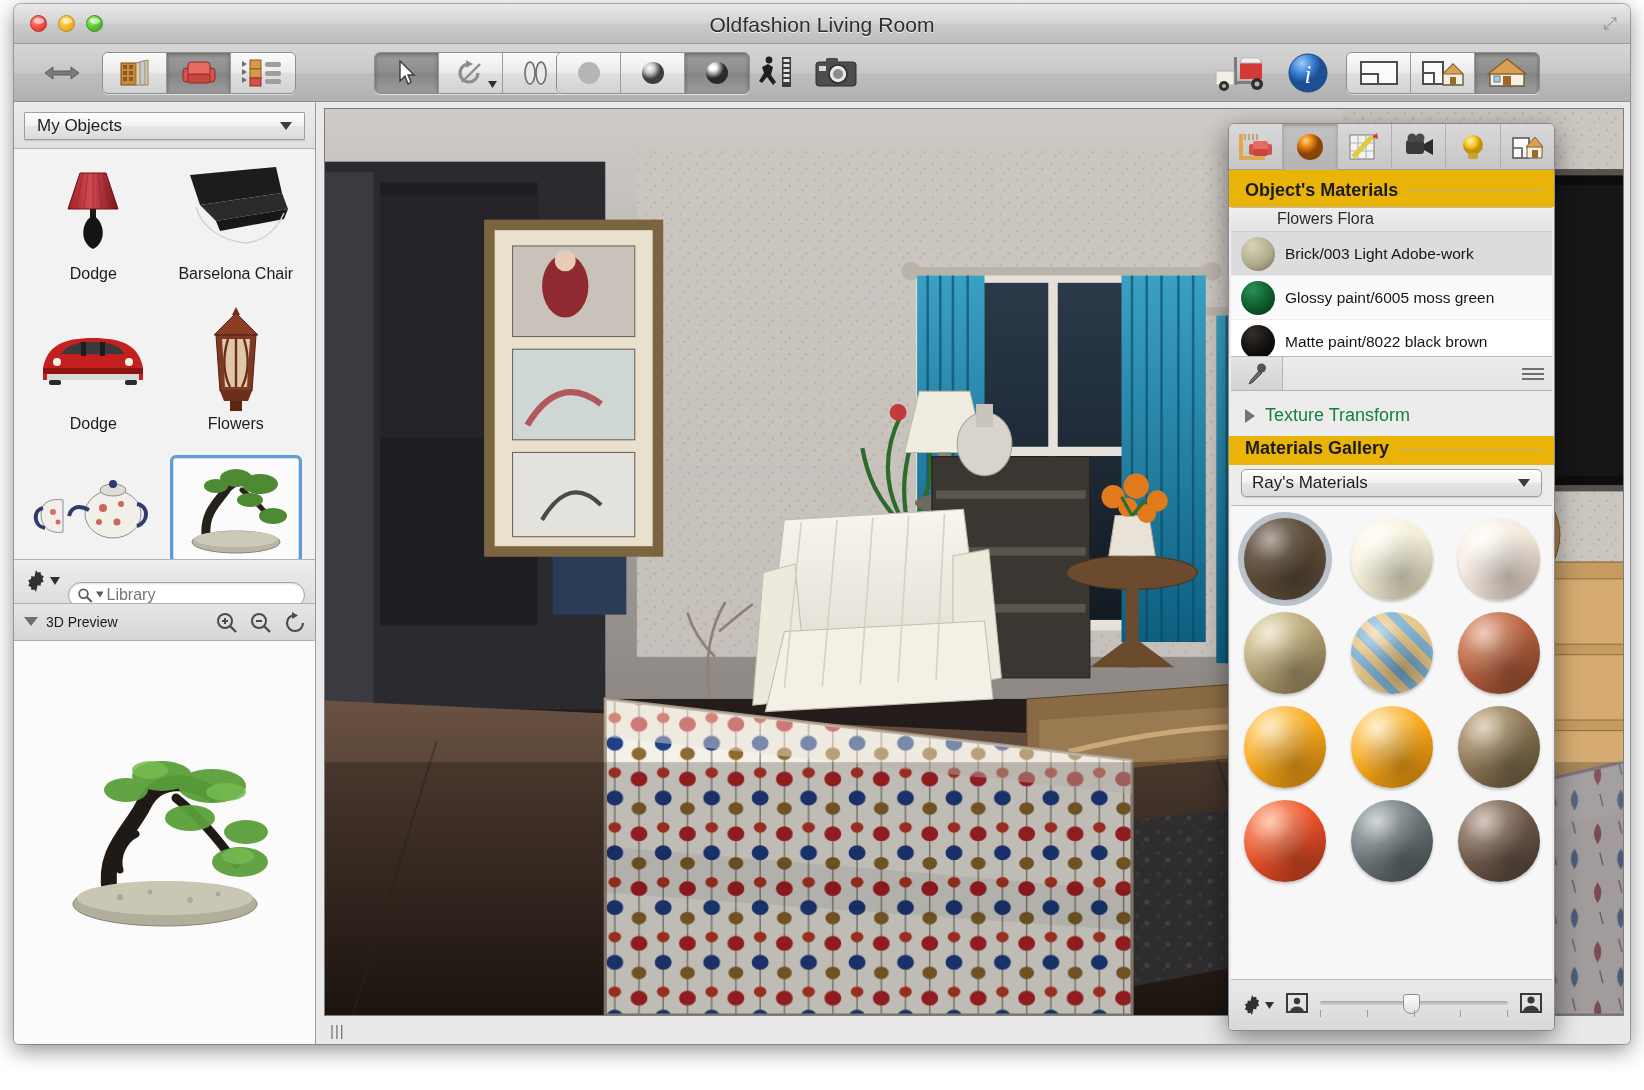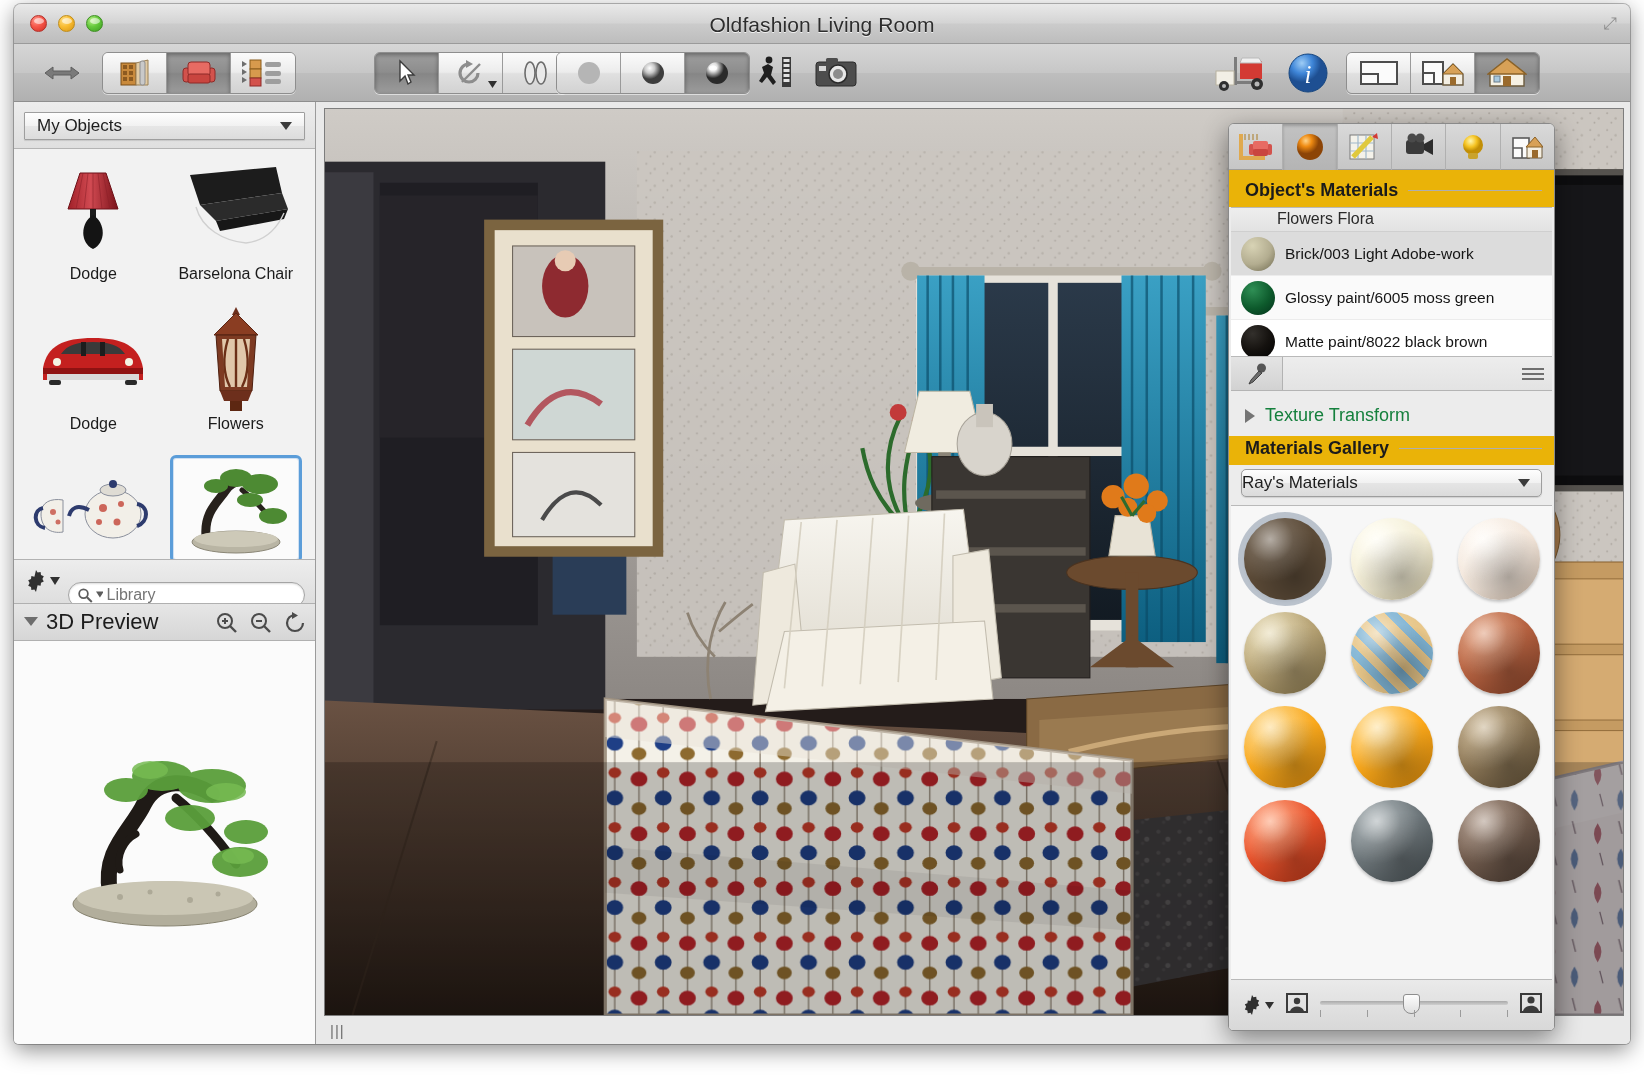--- a/index.html
+++ b/index.html
@@ -184,21 +184,21 @@
     border-top: 1px solid #b0b0b0;
     border-bottom: 1px solid #b0b0b0;
     display: flex; align-items: center; padding: 0 10px;
     position: relative;
   }
   .disc-tri {
     width: 0; height: 0;
     border-left: 7px solid transparent; border-right: 7px solid transparent;
     border-top: 9px solid #6d6d6d; margin-right: 8px;
   }
-  #preview-title { font-size: 22px; color: #1c1c1c; }
+  #preview-title { font-size: 14px; color: #1c1c1c; }
   #preview-tools { position: absolute; right: 8px; top: 7px; display:flex; gap: 10px; }
 
   #preview-3d {
     flex: 1;
     background: #fbfbfb;
     display: flex; align-items: center; justify-content: center;
     position: relative;
     overflow: hidden;
   }
 
@@ -333,21 +333,21 @@
     border-top: 7px solid transparent; border-bottom: 7px solid transparent;
     border-left: 10px solid #747474;
   }
   #tt-label { font-size: 18px; color: #15803d; }
 
   #gallery-select-wrap { padding: 4px 12px 8px 12px; }
   #gallery-select {
     position: relative; height: 28px;
     border: 1px solid #9e9e9e; border-radius: 5px;
     background: linear-gradient(to bottom,#fefefe 0%,#f1f1f1 50%,#e5e5e5 51%,#dbdbdb 100%);
-    display:flex; align-items:center; 
+    display:flex; align-items:center; padding-left: 10px;
     font-size: 17px; color: #1d1d1d;
     box-shadow: 0 1px 1px rgba(0,0,0,.12);
   }
   #gallery-select .caret {
     position:absolute; right:11px; top:9px; width:0;height:0;
     border-left:6px solid transparent;border-right:6px solid transparent;
     border-top:8px solid #3b3b3b;
   }
 
   #materials-gallery {

